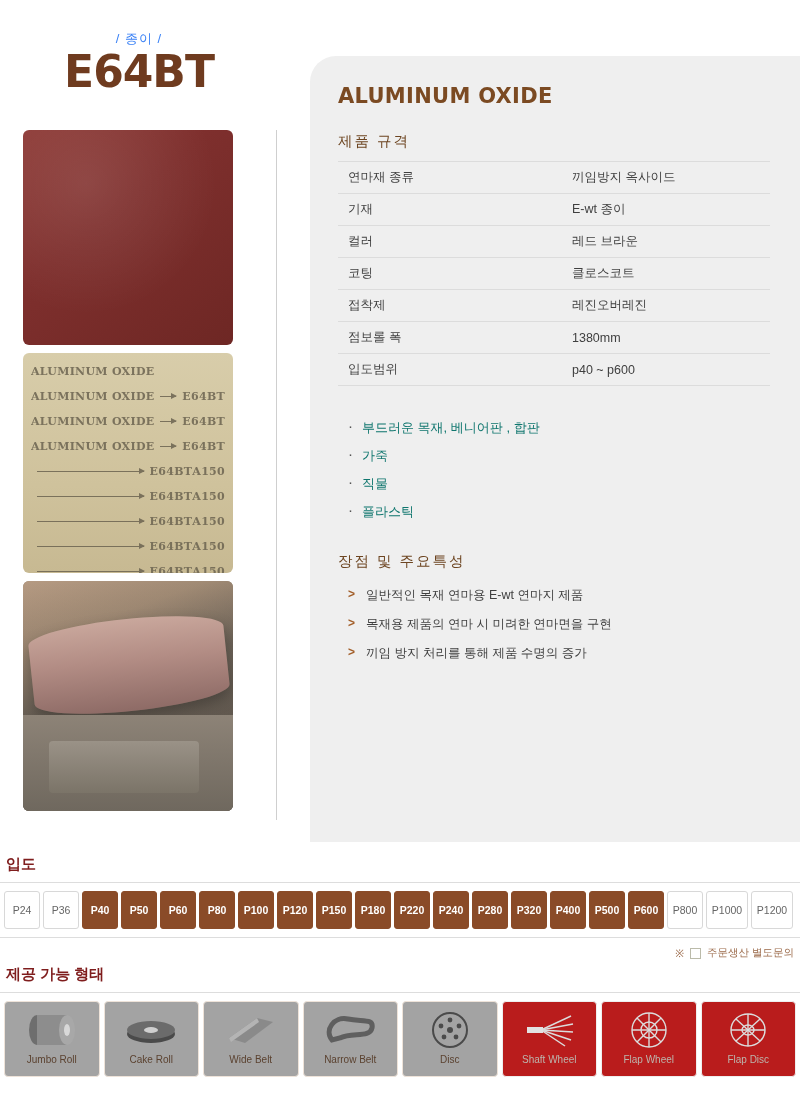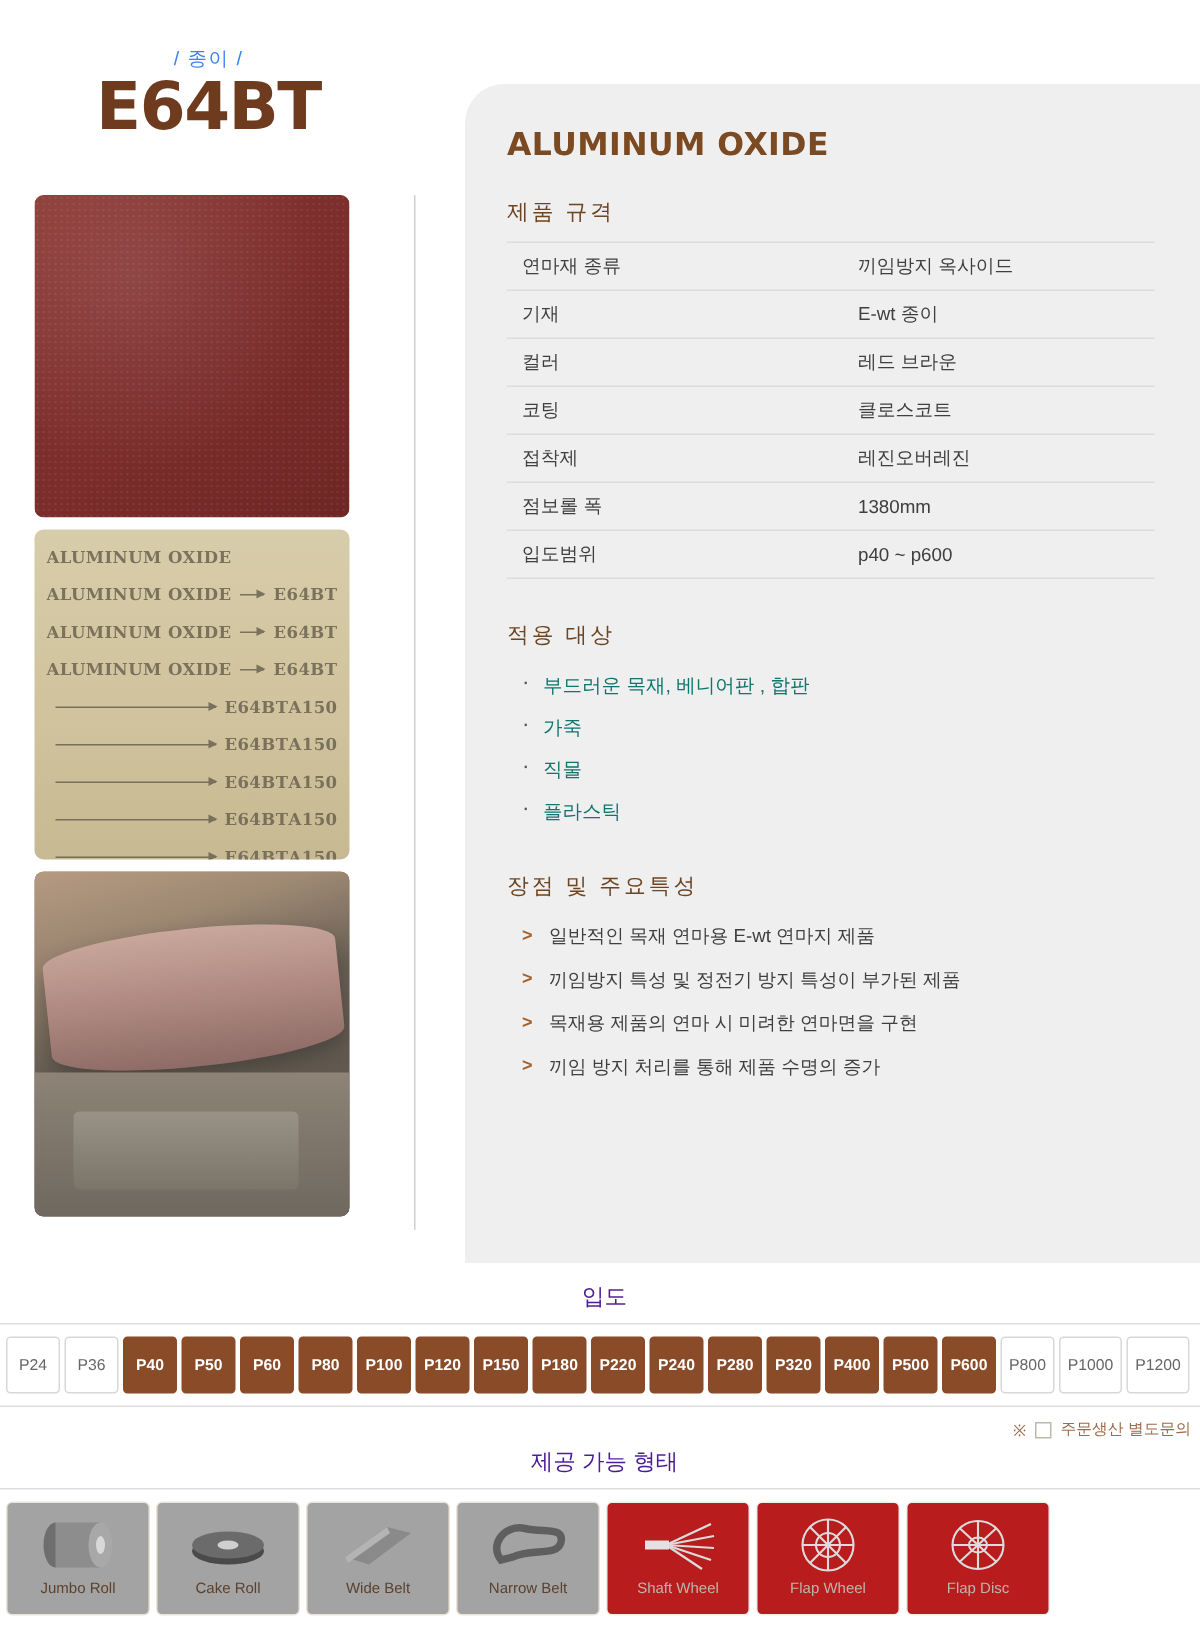--- a/index.html
+++ b/index.html
@@ -234,24 +234,23 @@
 
   
   .grit-section {
     position: absolute;
     left: 0;
     top: 855px;
     width: 800px;
   }
   .section-label {
     font-size: 15px;
-    font-weight: normal;
-    color: #4c1d95;
+    font-weight: bold;
+    color: #7f1d1d;
     padding: 0 0 8px 6px;
-    text-align: center;
   }
   .grit-bar-wrap {
     position: relative;
     border-top: 1px solid #ddd;
     border-bottom: 1px solid #ddd;
     padding: 8px 0 8px 0;
     display: flex;
     align-items: center;
   }
   .grit-list {
@@ -441,32 +440,30 @@
             <td>점보롤 폭</td>
             <td class="val">1380mm</td>
           </tr>
           <tr>
             <td>입도범위</td>
             <td class="val">p40 ~ p600</td>
           </tr>
         </tbody>
       </table>
 
-      <div class="sec-heading spaced">적용 대상</div>
       <ul class="bullets">
         <li>부드러운 목재, 베니어판 , 합판</li>
         <li>가죽</li>
         <li>직물</li>
         <li>플라스틱</li>
       </ul>
 
       <div class="sec-heading spaced">장점 및 주요특성</div>
       <ul class="arrows">
         <li>일반적인 목재 연마용 E-wt 연마지 제품</li>
-        <li>끼임방지 특성 및 정전기 방지 특성이 부가된 제품</li>
         <li>목재용 제품의 연마 시 미려한 연마면을 구현</li>
         <li>끼임 방지 처리를 통해 제품 수명의 증가</li>
       </ul>
     </div>
   </div>
 </div>
 
 <div class="grit-section">
   <div class="section-label">입도</div>
   <div class="grit-bar-wrap">
@@ -540,20 +537,34 @@
 
     <div class="form-card">
       <div class="form-icon">
         <svg width="56" height="40" viewBox="0 0 56 40">
           <path d="M10 30 C2 20 12 6 26 9 C40 12 52 8 50 18 C48 28 30 22 18 28 Z" fill="none" stroke="#5f5f5f" stroke-width="5"></path>
         </svg>
       </div>
       <div class="form-label">Narrow Belt</div>
     </div>
 
+    <div class="form-card">
+      <div class="form-icon">
+        <svg width="44" height="40" viewBox="0 0 44 40">
+          <circle cx="22" cy="20" r="17" fill="none" stroke="#4a4a4a" stroke-width="2"></circle>
+          <circle cx="22" cy="20" r="3" fill="#4a4a4a"></circle>
+          <circle cx="22" cy="10" r="2.4" fill="#4a4a4a"></circle>
+          <circle cx="31" cy="16" r="2.4" fill="#4a4a4a"></circle>
+          <circle cx="28" cy="27" r="2.4" fill="#4a4a4a"></circle>
+          <circle cx="16" cy="27" r="2.4" fill="#4a4a4a"></circle>
+          <circle cx="13" cy="16" r="2.4" fill="#4a4a4a"></circle>
+        </svg>
+      </div>
+      <div class="form-label">Disc</div>
+    </div>
 
     <div class="form-card dim">
       <div class="form-icon">
         <svg width="56" height="40" viewBox="0 0 56 40">
           <g stroke="#dcdcdc" stroke-width="1.5">
             <line x1="20" y1="20" x2="50" y2="6"></line>
               <line x1="20" y1="20" x2="52" y2="14"></line>
             <line x1="20" y1="20" x2="52" y2="22"></line>
               <line x1="20" y1="20" x2="50" y2="30"></line>
             <line x1="20" y1="20" x2="44" y2="36"></line>

